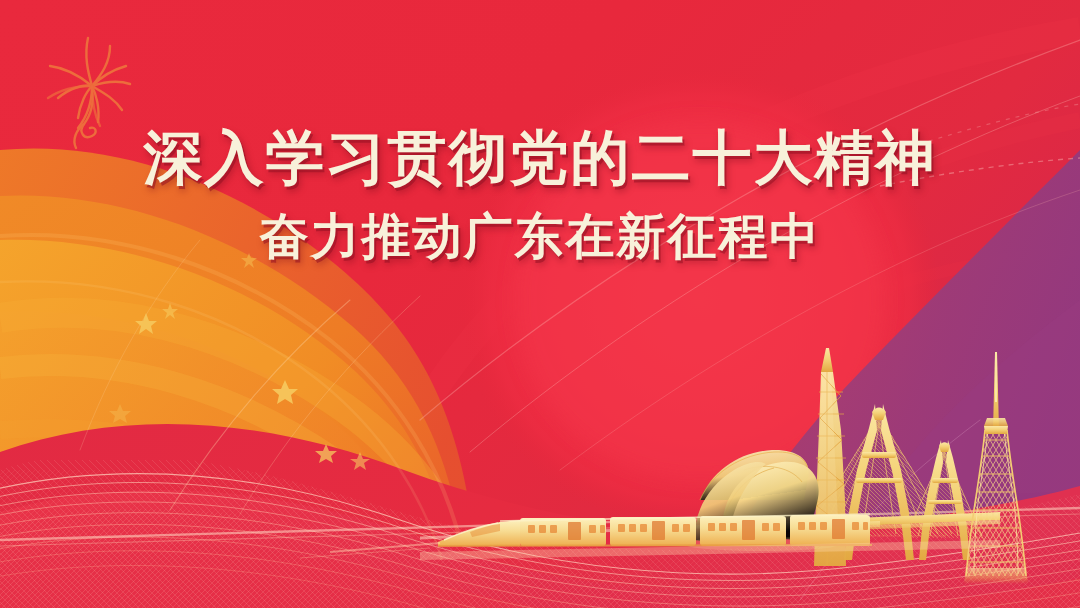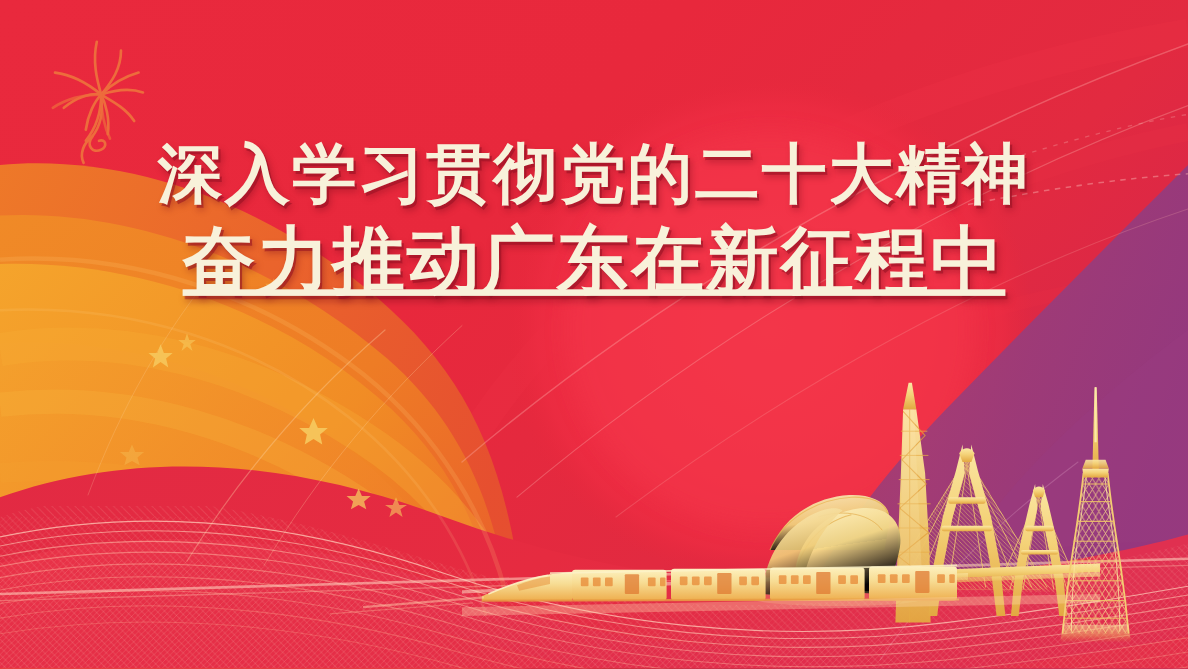--- a/index.html
+++ b/index.html
@@ -27,21 +27,21 @@
     font-size:58px;
     line-height:79px;
     letter-spacing:2px;
     color:#f8f1da;
     text-shadow:
       2px 3px 0 rgba(150,16,34,.55),
       3px 5px 7px rgba(120,10,26,.40);
     white-space:nowrap;
   }
   .hl-line.l1{font-size:59px;}
-  .hl-line.l2{font-size:66px;text-decoration:underline;}
+  .hl-line.l2{font-size:49px;}
   .hl-line.l3{font-size:58px;}
 </style>
 </head>
 <body>
 
 <div id="poster">
 
   <svg class="layer" viewBox="0 0 1080 608" preserveAspectRatio="none">
     <defs>
       <linearGradient id="gRedBase" x1="0" y1="0" x2="1" y2="0.55">

